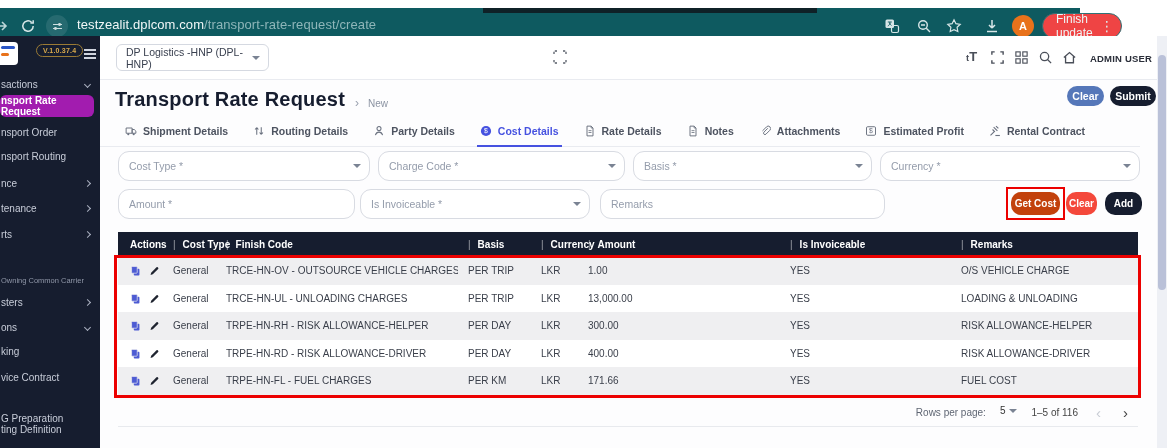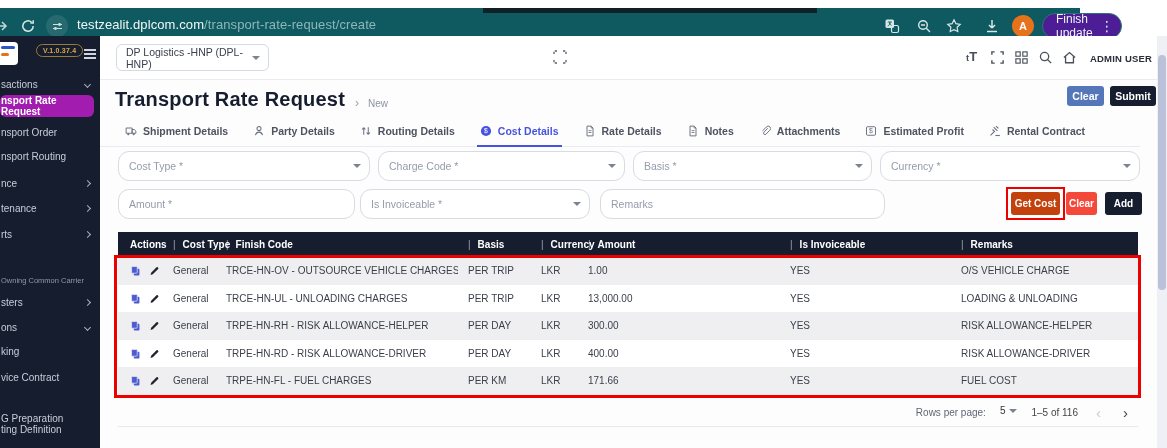--- a/index.html
+++ b/index.html
@@ -11,21 +11,21 @@
   #tab-strip{position:absolute;left:483px;top:0;width:334px;height:5px;background:#0f2127}
   .bicon{position:absolute;top:10px;width:16px;height:16px;color:#d7e6e7}
   #fwd-icon{left:-7px;color:#bcd6d8}
   #reload-icon{left:20px}
   #siteinfo{position:absolute;left:46px;top:7px;width:22px;height:22px;border-radius:11px;background:rgba(255,255,255,.10);display:flex;align-items:center;justify-content:center;color:#cfe0e1}
   #url{position:absolute;left:77px;top:9px;font-size:13px;letter-spacing:.1px}
   #url .host{color:#f2f7f7}
   #url .path{color:#8fb6b9}
   #tr-icon{left:884px}#zo-icon{left:916px}#st-icon{left:946px}#dl-icon{left:984px}
   #bavatar{position:absolute;left:1012px;top:7px;width:22px;height:22px;border-radius:50%;background:#e8721b;color:#fff;font-size:11px;font-weight:bold;display:flex;align-items:center;justify-content:center}
-  #finish-pill{position:absolute;left:1042px;top:5px;height:26px;border-radius:13px;background:#4c1d95;border:1px solid #2f7276;display:flex;align-items:center;padding:0 7px 0 13px;gap:7px}
+  #finish-pill{position:absolute;left:1042px;top:5px;height:26px;border-radius:13px;background:#ef4444;border:1px solid #2f7276;display:flex;align-items:center;padding:0 7px 0 13px;gap:7px}
   #finish-pill .lbl{color:#eef5f5;font-size:12px}
   #finish-pill .kebab{color:#dfe9ea;font-size:14px;line-height:1}
 
   
   #sidebar{position:absolute;left:0;top:36px;width:100px;height:412px;background:#161d2f}
   #logo-frag{position:absolute;left:-5px;top:6px;width:23px;height:23px;background:#fff;border-radius:4px;overflow:hidden}
   #logo-frag i{display:block;background:#2a56c6;height:3px;margin:4px 3px 0 6px;border-radius:2px}
   #logo-frag i+i{background:#e8721b;width:8px}
   #ver-badge{position:absolute;left:36px;top:8px;border:1px solid #9a7a35;border-radius:8px;color:#d8a94c;font-size:7px;font-weight:bold;padding:2px 6px;letter-spacing:.2px}
   #burger{position:absolute;left:84px;top:13px;width:12px}
@@ -51,21 +51,21 @@
 
   
   #scroll-track{position:absolute;right:0;top:36px;width:10px;height:412px;background:#eef0f5}
   #scroll-thumb{position:absolute;right:1px;top:19px;width:8px;height:235px;background:#bac1d8;border-radius:4px}
 
   
   #content{position:absolute;left:100px;top:80px;width:1057px;height:368px;background:#fdfdfe}
   #page-title{position:absolute;left:15px;top:8px;font-size:20px;font-weight:800;color:#161d2f;letter-spacing:.2px}
   #crumb{position:absolute;left:255px;top:16px;font-size:10px;color:#8b93a2}
   #crumb .sep{font-size:12px;margin-right:9px;color:#9aa1af}
-  .btn{border:none;border-radius:3px;color:#fff;font-weight:bold;font-size:10.5px;font-family:"Liberation Sans",sans-serif;cursor:pointer;display:flex;align-items:center;justify-content:center}
+  .btn{border:none;border-radius:10px;color:#fff;font-weight:bold;font-size:10.5px;font-family:"Liberation Sans",sans-serif;cursor:pointer;display:flex;align-items:center;justify-content:center}
   #clear-top{position:absolute;left:967px;top:6px;width:37px;height:20px;background:#5577b9}
   #submit-top{position:absolute;left:1010px;top:6px;width:46px;height:20px;background:#161d2f}
 
   #tabs{position:absolute;left:0;top:36px;width:1040px;height:31px;border-bottom:1px solid #e9ebf0;display:flex;align-items:center;gap:25px;padding-left:25px}
   .tab{display:flex;align-items:center;gap:6px;height:100%;position:relative;color:#4d5360;cursor:pointer;white-space:nowrap}
   .tab .ticon{color:#6b7280;display:flex}
   .tab .tlabel{font-size:10.5px;font-weight:bold}
   .tab.active{color:#4652e0}
   .tab.active .ticon{color:#4652e0}
   .tab.active::after{content:'';position:absolute;left:-3px;right:-3px;bottom:-1px;height:2.5px;background:#4652e0}
@@ -253,33 +253,33 @@
             <path d="M1.5 4h8v7h-8z M9.5 6h2.8l2.2 2.2V11H9.5z" fill="none" stroke="currentColor" stroke-width="1.3"></path>
             <circle cx="4.4" cy="12.3" r="1.4" fill="currentColor"></circle>
             <circle cx="11.6" cy="12.3" r="1.4" fill="currentColor"></circle>
           </svg>
         </span>
         <span class="tlabel">Shipment Details</span>
       </div>
       <div class="tab">
         <span class="ticon">
           <svg width="12" height="12" viewBox="0 0 16 16">
+            <path d="M5 13V3.5M5 3.5L2.8 6M5 3.5L7.2 6M11 3v9.5m0 0L8.8 10m2.2 2.5L13.2 10" fill="none" stroke="currentColor" stroke-width="1.4"></path>
+          </svg>
+        </span>
+        <span class="tlabel">Routing Details</span>
+      </div>
+      <div class="tab">
+        <span class="ticon">
+          <svg width="12" height="12" viewBox="0 0 16 16">
             <circle cx="8" cy="4.8" r="2.7" fill="none" stroke="currentColor" stroke-width="1.4"></circle>
             <path d="M3.2 13.5c.8-2.8 2.6-4 4.8-4s4 1.2 4.8 4" fill="none" stroke="currentColor" stroke-width="1.4"></path>
           </svg>
         </span>
         <span class="tlabel">Party Details</span>
-      </div>
-      <div class="tab">
-        <span class="ticon">
-          <svg width="12" height="12" viewBox="0 0 16 16">
-            <path d="M5 13V3.5M5 3.5L2.8 6M5 3.5L7.2 6M11 3v9.5m0 0L8.8 10m2.2 2.5L13.2 10" fill="none" stroke="currentColor" stroke-width="1.4"></path>
-          </svg>
-        </span>
-        <span class="tlabel">Routing Details</span>
       </div>
       <div class="tab active">
         <span class="ticon">
           <svg width="12" height="12" viewBox="0 0 16 16">
             <circle cx="8" cy="8" r="6.8" fill="currentColor"></circle>
             <text x="8" y="11.2" font-size="9" text-anchor="middle" fill="#fff" font-family="Liberation Sans, sans-serif">$</text>
           </svg>
         </span>
         <span class="tlabel">Cost Details</span>
       </div>

